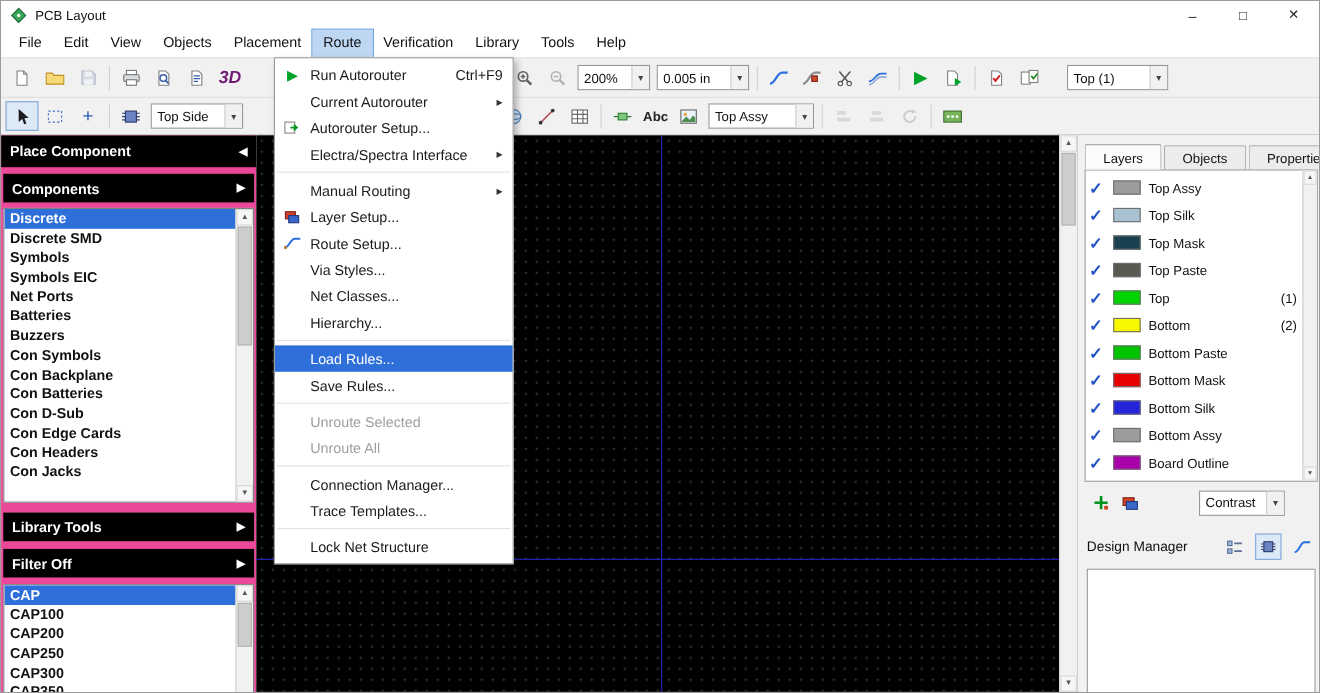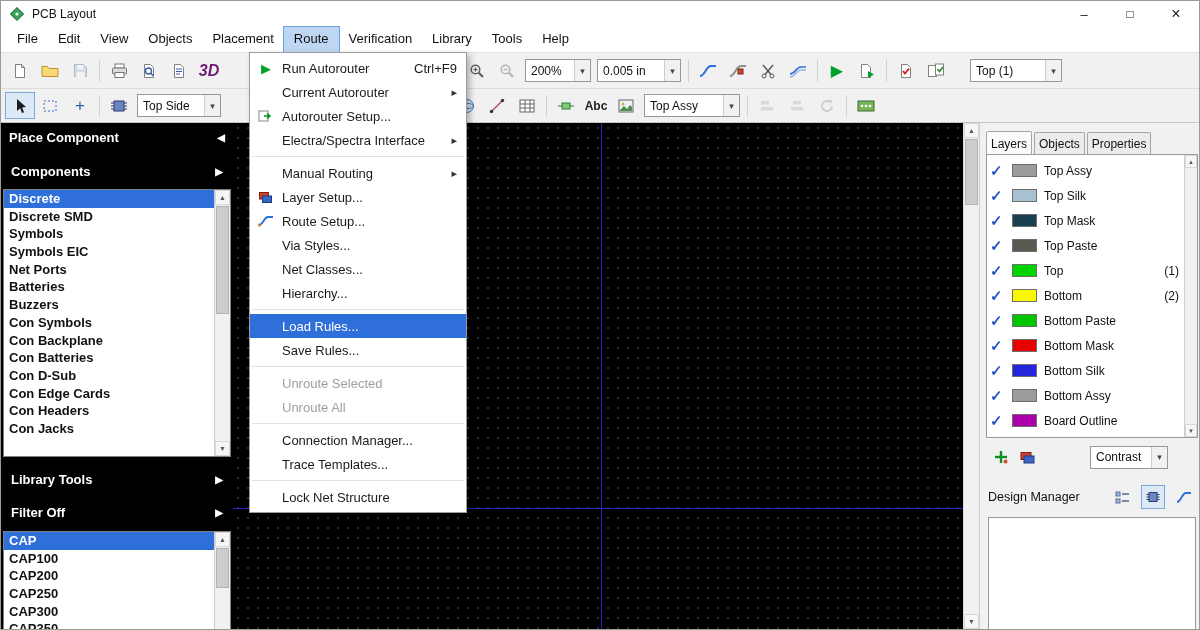--- a/index.html
+++ b/index.html
@@ -33,21 +33,21 @@
   .abc-ic { color:#222; font-size:12px; font-weight:bold; font-style:normal; }
   .play-glyph { color:#00a32a; font-size:16px; line-height:1; }
   .combo { height:23px; background:#fff; border:1px solid #989898; display:flex; align-items:center; font-size:12px; margin:0 3px;justify-content:center; }
   .combo .val { padding:0 5px; flex:1; white-space:nowrap; overflow:hidden; }
   .combo .dd { width:16px; height:100%; display:flex; align-items:center; justify-content:center; border-left:1px solid #cdcdcd; background:#f1f1f1; font-size:9px; color:#444; }
 
   
   .content { flex:1; display:flex; min-height:0; }
 
   
-  .left-panel { width:232px; flex:0 0 auto; background:#000000; overflow:hidden; }
+  .left-panel { width:232px; flex:0 0 auto; background:#ec4899; overflow:hidden; }
   .black-bar { background:#000; color:#fff; font-weight:bold; font-size:13px; height:27px; display:flex; align-items:center; padding:0 8px; }
   .black-bar.hdr { height:29px; margin:0; }
   .black-bar.sec { height:26px; margin:6px 2px 0; }
   .black-bar .arr { margin-left:auto; font-size:10px; }
   .listbox { background:#fff; border:1px solid #808080; margin:5px 2px 0; position:relative; overflow:hidden; }
   .listbox.groups { height:268px; }
   .listbox.parts { height:110px; margin-top:6px; }
   .list-item { height:17.7px; line-height:17.7px; padding:0 5px; font-weight:bold; font-size:13px; white-space:nowrap; }
   .list-item.selected { background:#2f6fd9; color:#fff; }
   .lb-scroll { position:absolute; top:0; right:0; bottom:0; width:16px; background:#f1f1f1; border-left:1px solid #cdcdcd; }
@@ -60,21 +60,21 @@
   .cross-v { position:absolute; top:0; bottom:0; left:368px; width:1px; background:#2525c8; }
   .cross-h { position:absolute; left:0; right:0; top:385px; height:1px; background:#2525c8; }
 
   
   .v-scroll { width:16px; flex:0 0 auto; background:#f1f1f1; position:relative; border-left:1px solid #dcdcdc; }
   .v-scroll .sb-thumb { top:16px; height:66px; }
 
   
   .right-panel { flex:1; background:#f1f1f1; border-left:1px solid #cfcfcf; overflow:hidden; padding-top:8px; }
   .tabs { display:flex; margin-left:6px; }
-  .tab { padding:4px 4px 3px; font-size:12px; background:#ececec; border:1px solid #a5a5a5; border-bottom:none; border-radius:2px 2px 0 0; margin-right:2px; position:relative; top:1px; }
+  .tab { padding:4px 16px 3px; font-size:12px; background:#ececec; border:1px solid #a5a5a5; border-bottom:none; border-radius:2px 2px 0 0; margin-right:2px; position:relative; top:1px; }
   .tab.active { background:#fbfbfb; z-index:2; padding-top:5px; top:0; }
   .layers-box { background:#fff; border:1px solid #9a9a9a; margin:0 1px 0 6px; height:284px; position:relative; overflow:hidden; padding:3px 14px 0 3px; }
   .layer-row { height:25px; display:flex; align-items:center; }
   .layer-check { width:22px; font-size:15px; font-weight:bold; color:#2153c4; }
   .layer-swatch { width:25px; height:13px; border:1px solid #6e6e6e; margin-right:7px; flex:0 0 auto; }
   .layer-name { font-size:12px; }
   .layer-num { margin-left:auto; font-size:12px; padding-right:4px; }
   .layers-box .lb-scroll { width:13px; }
   .layers-box .sb-btn { height:13px; font-size:6px; }
   .layer-actions { display:flex; align-items:center; margin:7px 1px 0 8px; }

